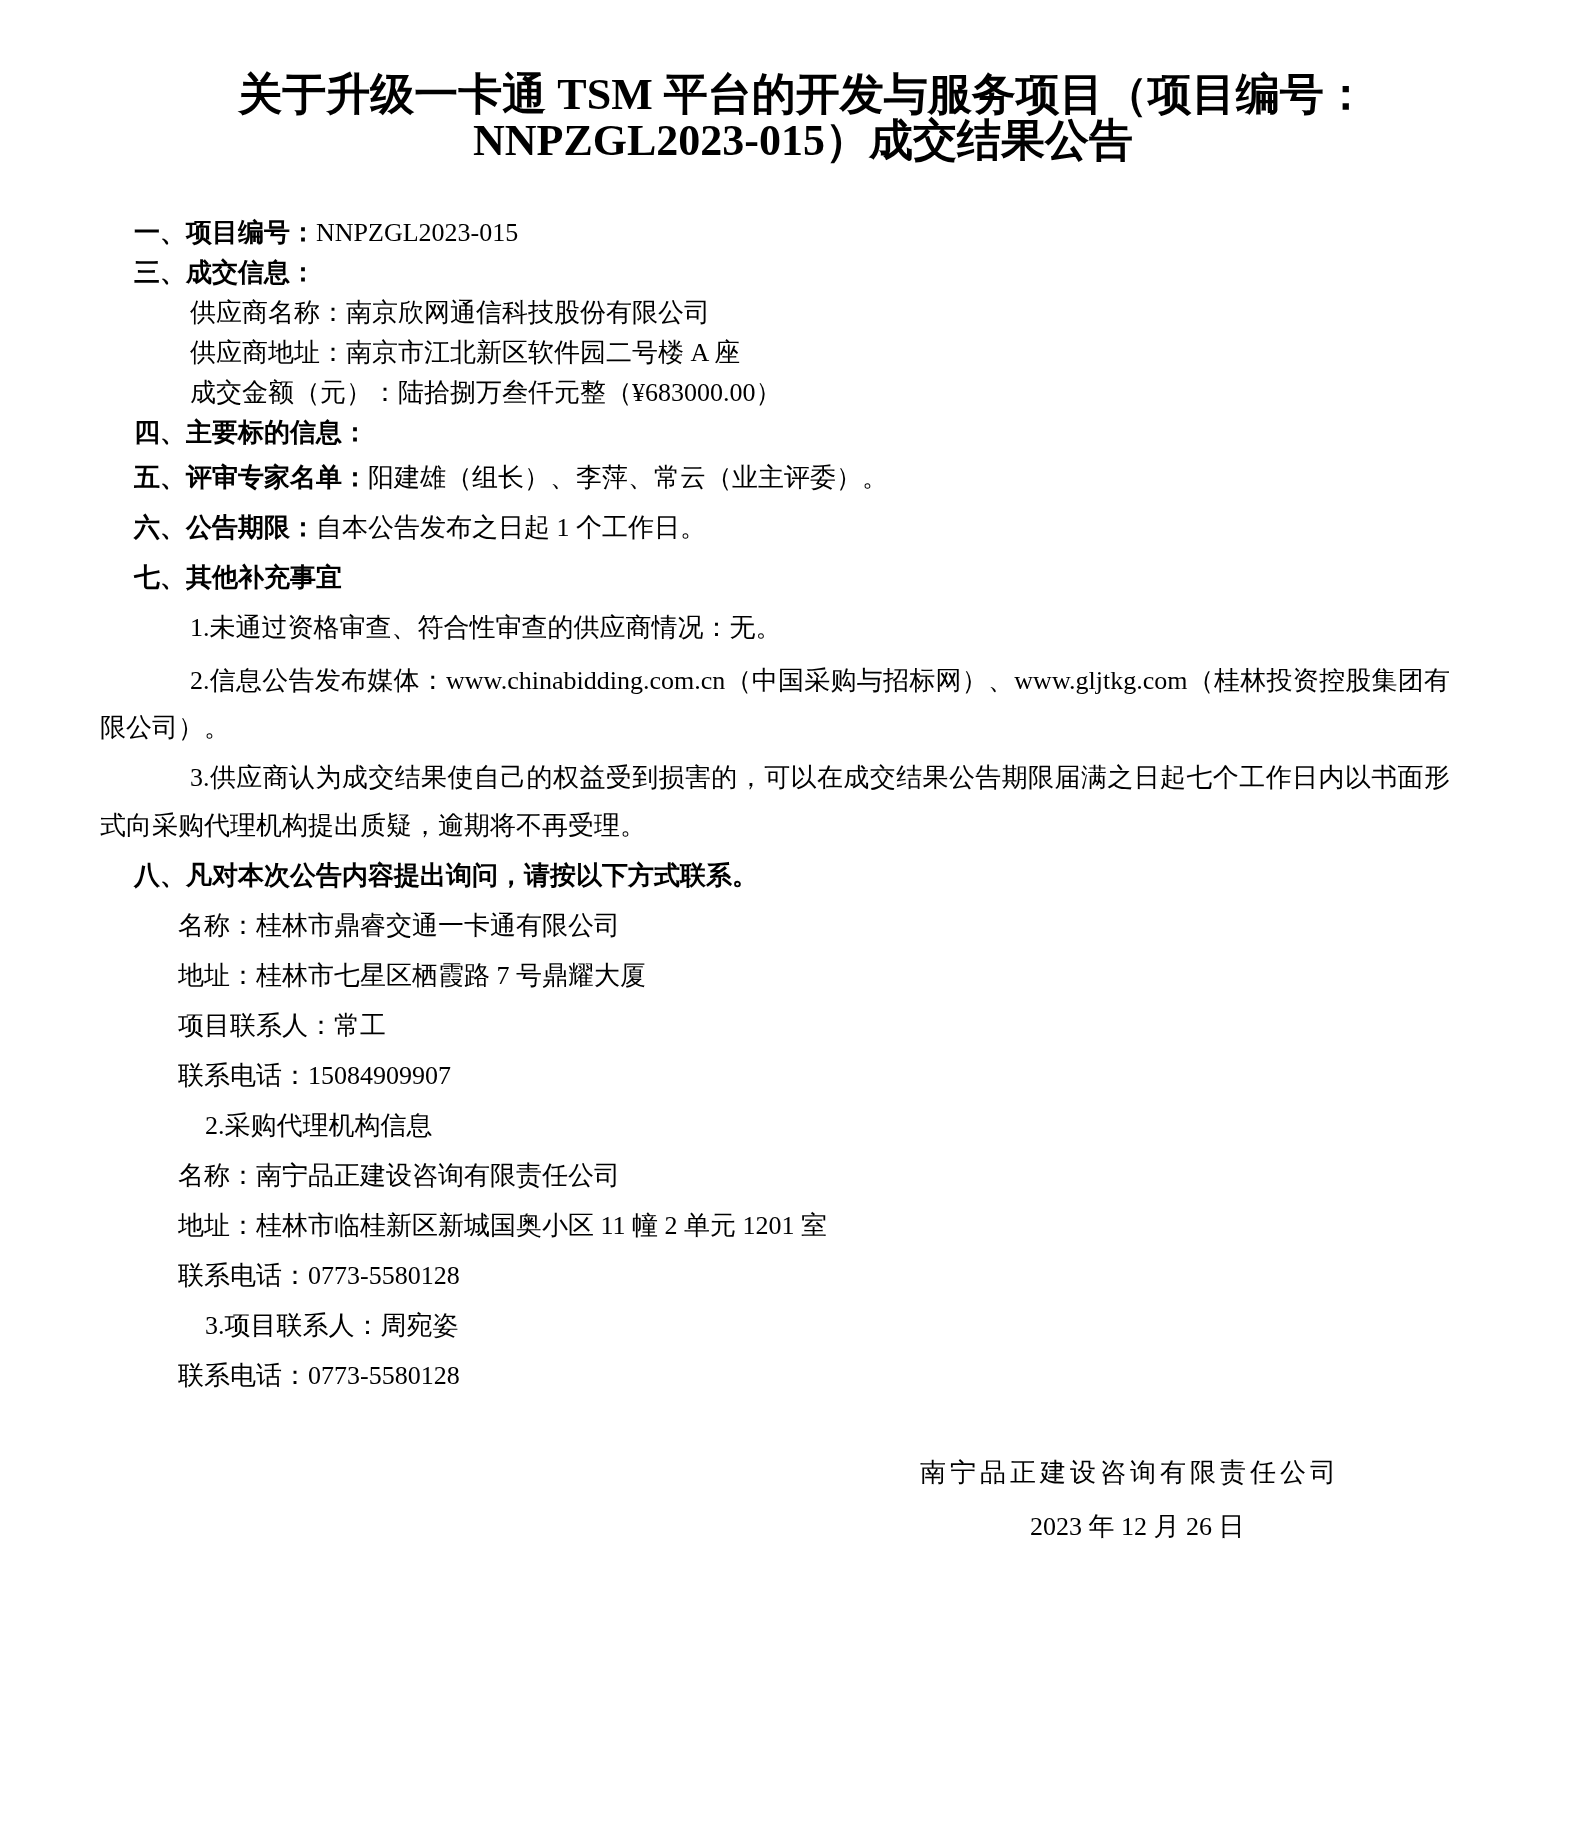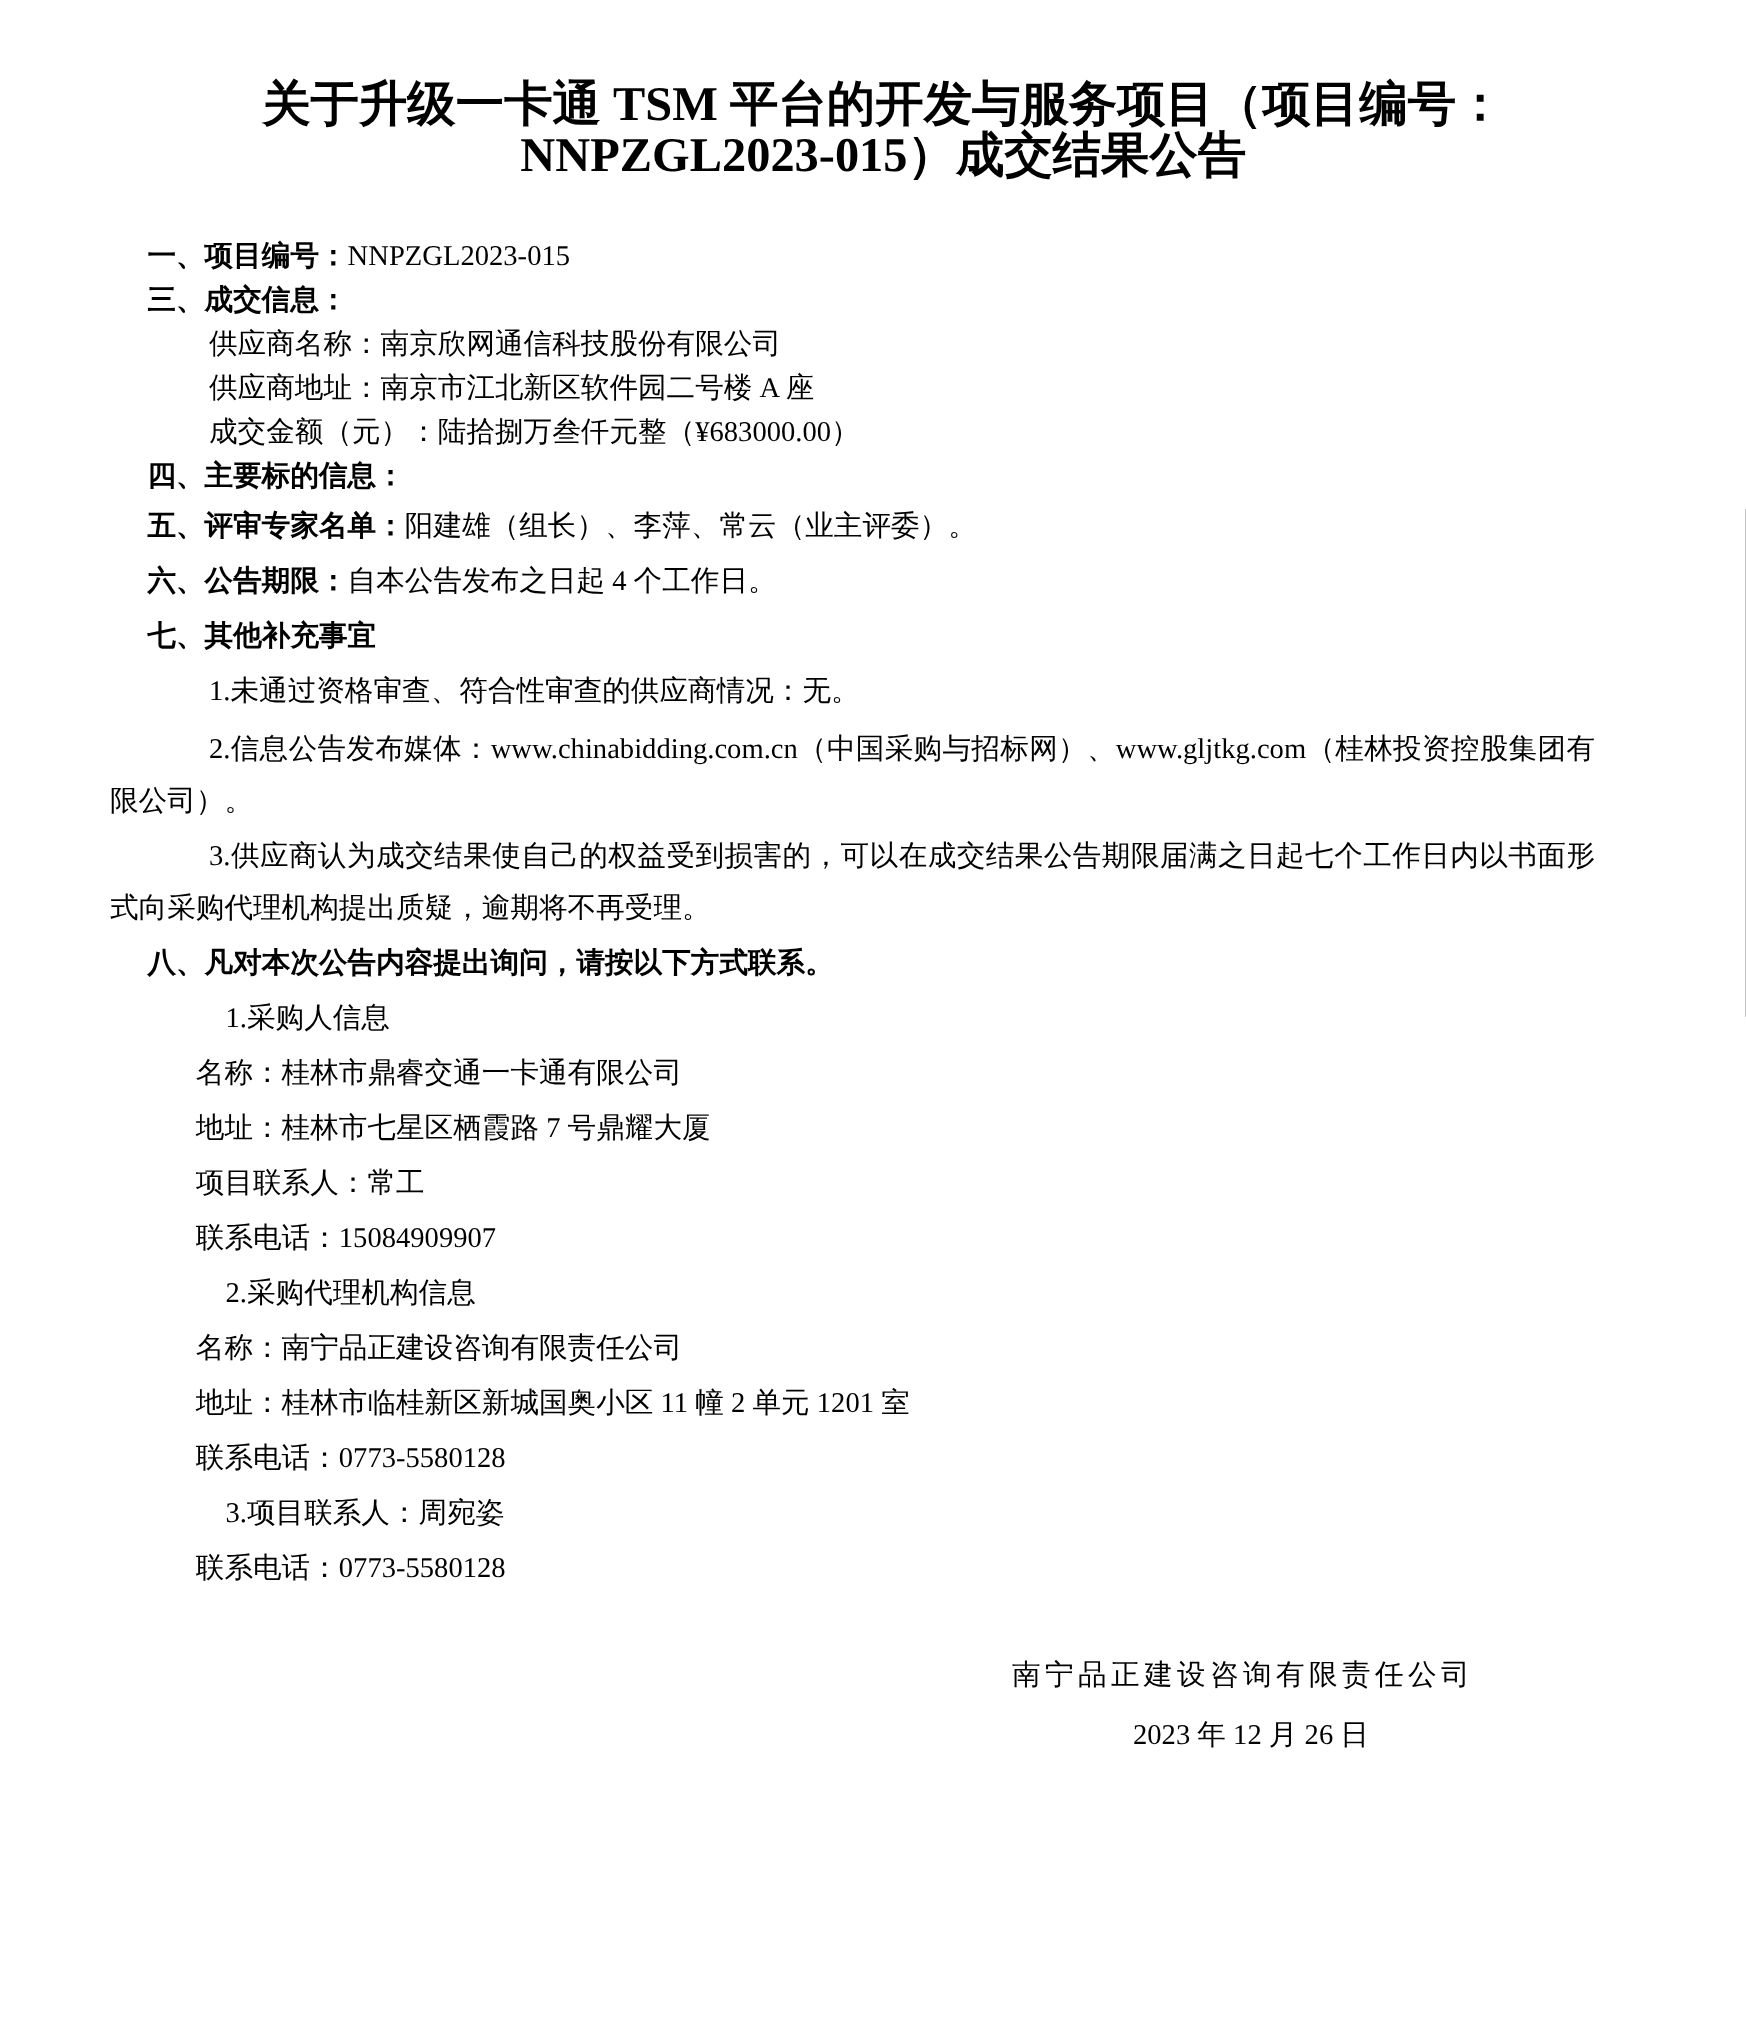--- a/index.html
+++ b/index.html
@@ -92,37 +92,36 @@
         <span class="b">四、主要标的信息：</span>
       </div>
     </div>
 
 
     <div>
       <div class="line50 sec">
         <span class="b">五、评审专家名单：</span><span>阳建雄（组长）、李萍、常云（业主评委）。</span>
       </div>
       <div class="line50 sec">
-        <span class="b">六、公告期限：</span><span>自本公告发布之日起 4 个工作日。</span>
+        <span class="b">六、公告期限：</span><span>自本公告发布之日起 1 个工作日。</span>
       </div>
       <div class="line50 sec">
         <span class="b">七、其他补充事宜</span>
       </div>
     </div>
 
     <p class="para p1">1.未通过资格审查、符合性审查的供应商情况：无。</p>
     <p class="para p2">2.信息公告发布媒体：www.chinabidding.com.cn（中国采购与招标网）、www.gljtkg.com（桂林投资控股集团有限公司）。</p>
     <p class="para p3">3.供应商认为成交结果使自己的权益受到损害的，可以在成交结果公告期限届满之日起七个工作日内以书面形式向采购代理机构提出质疑，逾期将不再受理。</p>
 
     <div class="line50 sec s8">
       <span class="b">八、凡对本次公告内容提出询问，请按以下方式联系。</span>
     </div>
 
     <div>
-      <div class="line50 c-num">1.采购人信息</div>
       <div class="line50 c-det">名称：桂林市鼎睿交通一卡通有限公司</div>
       <div class="line50 c-det">地址：桂林市七星区栖霞路 7 号鼎耀大厦</div>
       <div class="line50 c-det">项目联系人：常工</div>
       <div class="line50 c-det">联系电话：15084909907</div>
       <div class="line50 c-num">2.采购代理机构信息</div>
       <div class="line50 c-det">名称：南宁品正建设咨询有限责任公司</div>
       <div class="line50 c-det">地址：桂林市临桂新区新城国奥小区 11 幢 2 单元 1201 室</div>
       <div class="line50 c-det">联系电话：0773-5580128</div>
       <div class="line50 c-num">3.项目联系人：周宛姿</div>
       <div class="line50 c-det">联系电话：0773-5580128</div>

